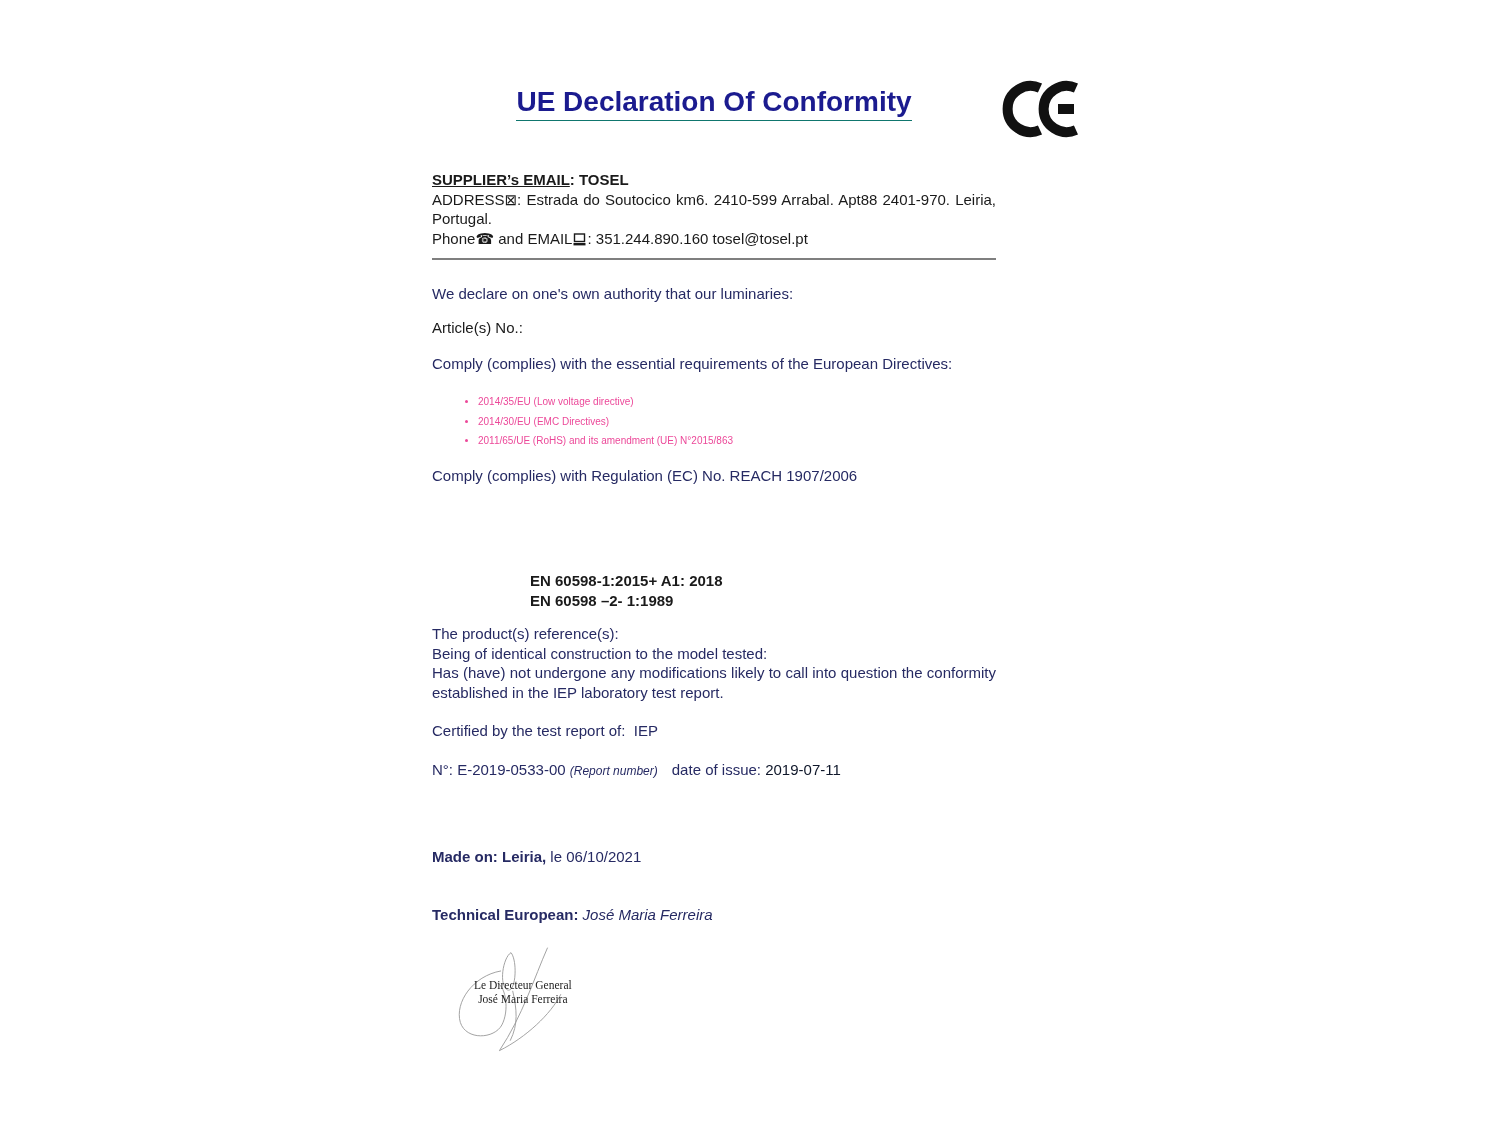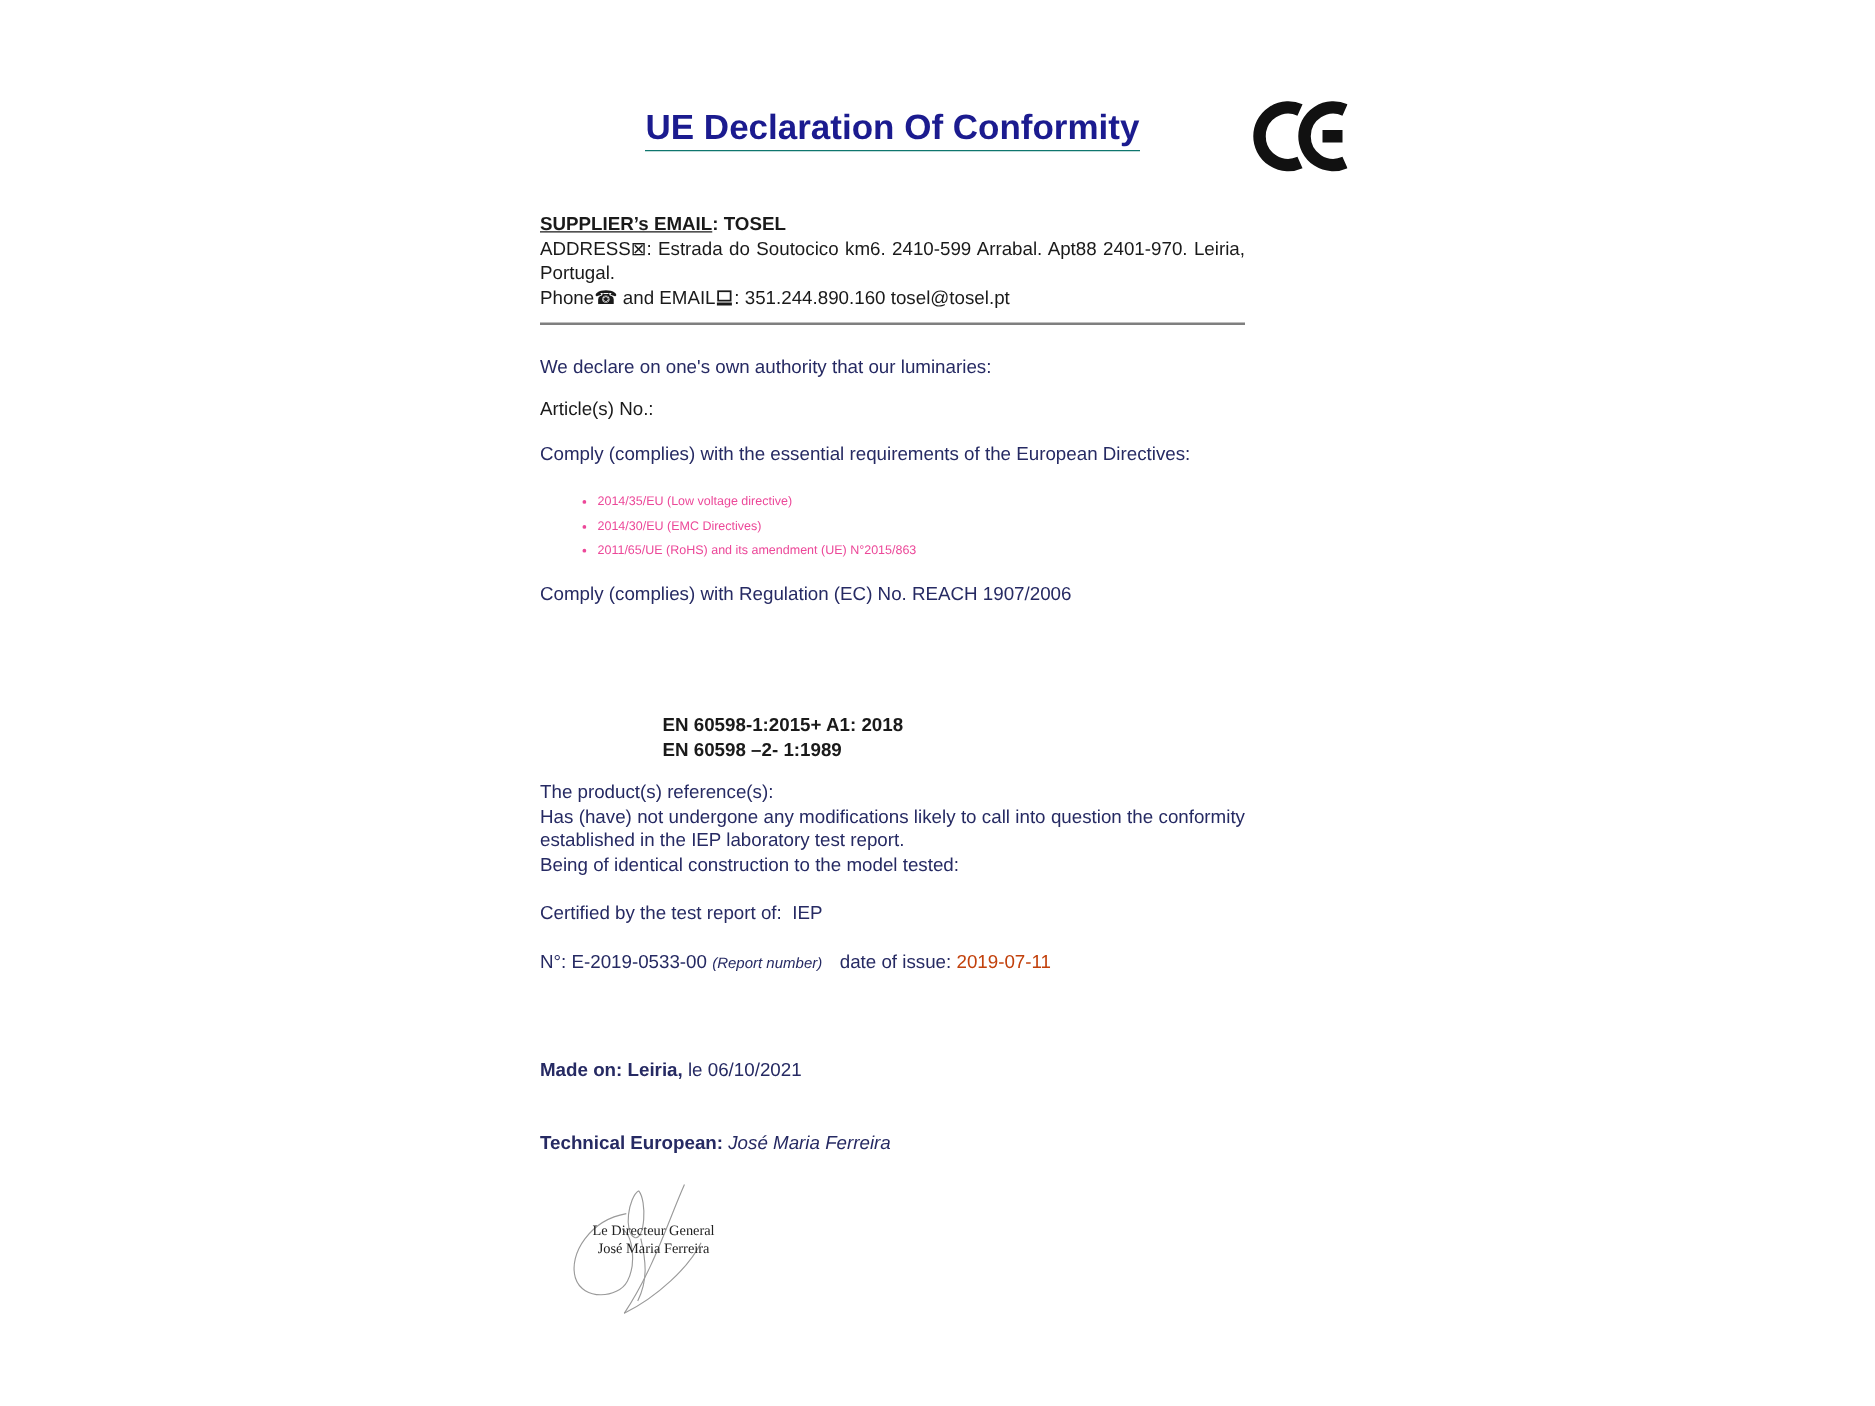--- a/index.html
+++ b/index.html
@@ -58,21 +58,21 @@
   }
   .standards{
     padding-left:98px;
     font-weight:bold;color:#1a1a1a;
     font-size:15px;line-height:19.5px;
   }
   .report-note{
     font-style:italic;font-size:12px;
   }
   .date-label{margin-left:14px;}
-  .date-value{color:#c2410c;}
+  .date-value{color:#0f172a;}
   .italic{font-style:italic;}
 
   .signature{
     position:absolute;left:14px;top:946px;width:180px;height:110px;
   }
   .signature-svg{position:absolute;left:0;top:0;}
   .signature-text{
     position:absolute;left:28px;top:32px;
     font-family:"Liberation Serif", serif;
     font-size:11.5px;line-height:14px;color:#222;
@@ -134,22 +134,22 @@
     </div>
 
 
     <div class="block" style="top:571px">
       <p class="standards">EN 60598-1:2015+ A1: 2018</p>
       <p class="standards">EN 60598 –2- 1:1989</p>
     </div>
 
     <div class="block" style="top:624px">
       <p class="body-line">The product(s) reference(s):</p>
+      <p class="body-line">Being of identical construction to the model tested:</p>
       <p class="body-line justify">Has (have) not undergone any modifications likely to call into question the conformity established in the IEP laboratory test report.</p>
-      <p class="body-line">Being of identical construction to the model tested:</p>
     </div>
 
     <div class="block" style="top:721px">
       <p class="body-line pre">Certified by the test report of:  IEP</p>
     </div>
 
     <div class="block" style="top:760px">
       <p class="body-line"><span>N°: E-2019-0533-00 </span><span class="report-note">(Report number)</span><span class="date-label">date of issue: </span><span class="date-value">2019-07-11</span></p>
     </div>
 

